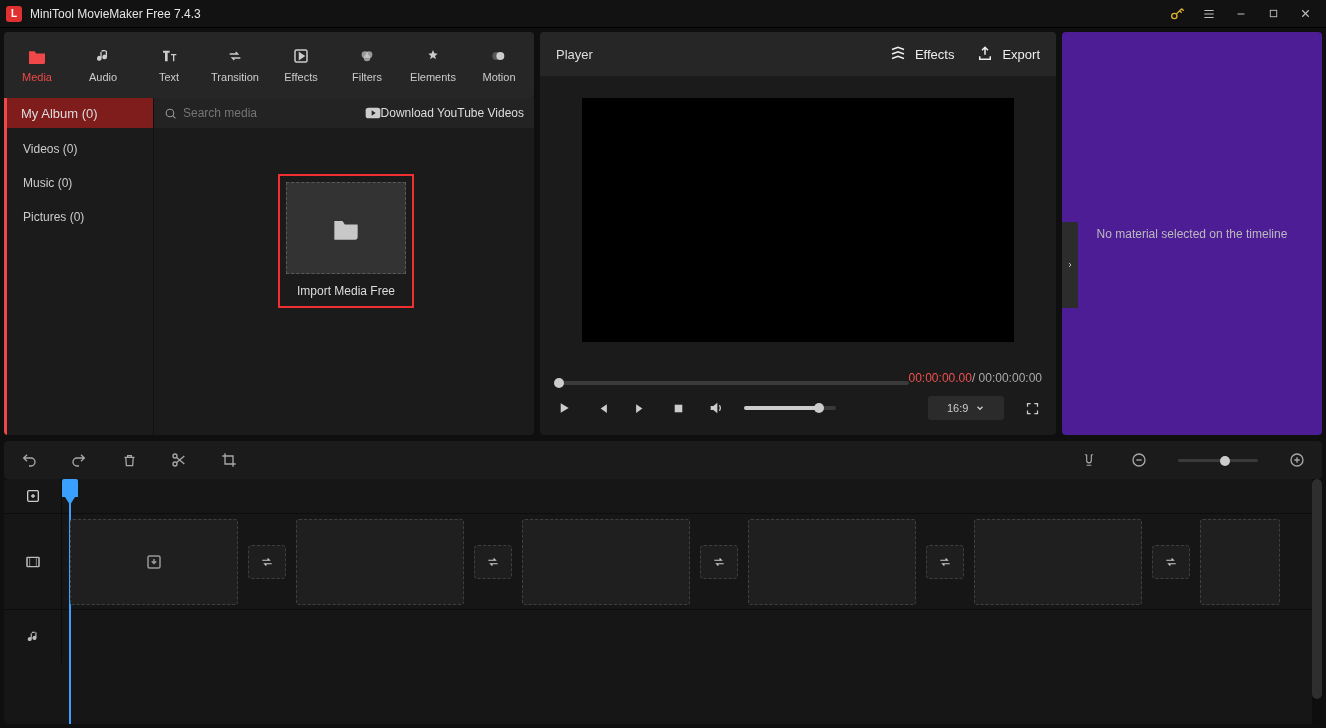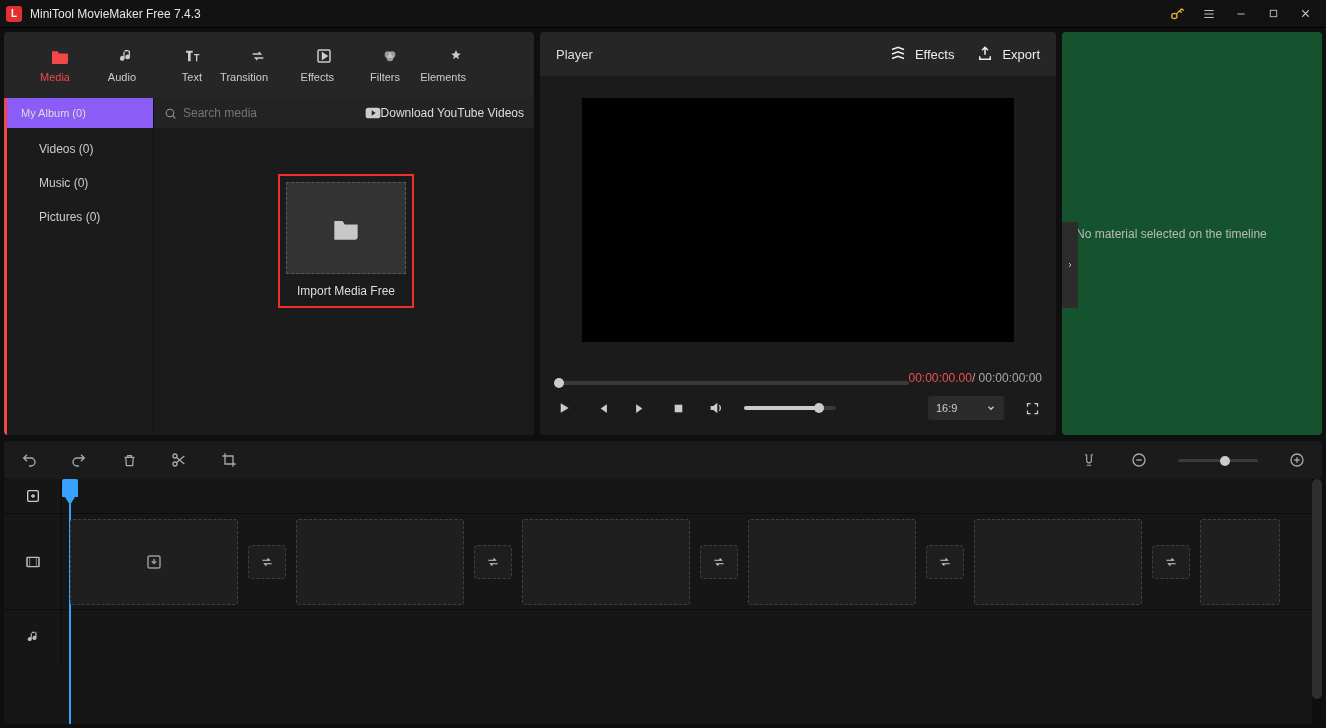--- a/index.html
+++ b/index.html
@@ -14,28 +14,28 @@
 .titlebar-right{display:flex;align-items:center;gap:2px}
 .tb-btn{width:30px;height:28px;display:flex;align-items:center;justify-content:center;color:#bfbfbf;font-size:14px}
 .key-icon{color:#e0b030}
 
 
 .top-row{display:flex;height:407px;padding:4px 4px 0 4px;gap:6px}
 
 
 .left-area{width:530px;display:flex;flex-direction:column;background:#1b1b1b;border-radius:4px;overflow:hidden}
 .toolbar{height:66px;background:#262626;display:flex;align-items:stretch;border-radius:4px;overflow:hidden}
-.tool-item{flex:0 0 auto;width:66px;display:flex;flex-direction:column;align-items:flex-end;justify-content:center;gap:6px;color:#ccc;font-size:11px}
+.tool-item{flex:0 0 auto;width:66px;display:flex;flex-direction:column;align-items:center;justify-content:center;gap:6px;color:#ccc;font-size:11px}
 .tool-item.sel{color:#f04848}
 .tool-item .ico{width:20px;height:18px;display:flex;align-items:center;justify-content:center}
 
 .left-body{flex:1;display:flex}
 .sidebar{width:150px;background:#1b1b1b;border-right:1px solid #111;border-left:3px solid #f04848}
-.sidebar-top{height:30px;background:#8b5cf6;display:flex;align-items:center;padding:0 14px;font-size:11px;color:#ddd}
-.sidebar-list{padding:4px 16px}
+.sidebar-top{height:30px;background:#7f1d1d;display:flex;align-items:center;padding:0 14px;font-size:13px;color:#ddd}
+.sidebar-list{padding:4px 0}
 .sidebar-item{height:34px;display:flex;align-items:center;padding:0 16px;font-size:12px;color:#ccc}
 
 .media-panel{flex:1;display:flex;flex-direction:column;background:#1b1b1b}
 .media-bar{height:30px;background:#232323;display:flex;align-items:center;padding:0 10px;justify-content:space-between;font-size:12px;color:#bbb}
 .search-wrap{display:flex;align-items:center;gap:6px}
 .search-input{background:transparent;border:none;color:#ccc;font-size:12px;outline:none;width:130px}
 .yt-link{display:flex;align-items:center;color:#ddd}
 .media-main{flex:1;display:flex;align-items:flex-start;justify-content:flex-start;padding:46px 0 0 124px}
 .import-box{width:136px;border:2px solid #f03030}
 .import-inner{height:92px;border:1px dashed #5a5a5a;margin:6px;display:flex;align-items:center;justify-content:center;background:#333}
@@ -53,24 +53,24 @@
 .seek-track{flex:1;height:4px;background:#3a3a3a;border-radius:2px;position:relative}
 .seek-dot{width:10px;height:10px;background:#ccc;border-radius:5px;position:absolute;left:0;top:-3px}
 .time-cur{color:#f05050;font-size:12px}
 .time-dur{color:#aaa;font-size:12px}
 .ctrl-row{display:flex;align-items:center;gap:18px;height:34px;margin-top:6px}
 .ctrl-row .spacer{flex:1}
 .pbtn{width:20px;height:20px;display:flex;align-items:center;justify-content:center;color:#ccc}
 .vol-track{width:92px;height:4px;background:#3a3a3a;border-radius:2px;position:relative}
 .vol-fill{position:absolute;left:0;top:0;height:4px;width:80%;background:#ccc;border-radius:2px}
 .vol-dot{width:10px;height:10px;background:#ccc;border-radius:5px;position:absolute;left:76%;top:-3px}
-.aspect{width:76px;height:24px;background:#2b2b2b;border-radius:3px;display:flex;align-items:center;justify-content:space-between;padding:0 8px;font-size:11px;color:#ccc}
-
-
-.props-area{width:260px;background:#14532d;border-radius:4px;position:relative;display:flex;align-items:center;}
+.aspect{width:76px;height:24px;background:#2b2b2b;border-radius:3px;display:flex;align-items:center;justify-content:space-between;padding:0 19px;font-size:11px;color:#ccc}
+
+
+.props-area{width:260px;background:#4c1d95;border-radius:4px;position:relative;display:flex;align-items:center;justify-content:center}
 .props-text{font-size:12px;color:#bbb;text-align:center;padding:0 14px}
 .props-collapse{position:absolute;left:0;top:190px;width:16px;height:86px;background:#2c2c2c;display:flex;align-items:center;justify-content:center;color:#bbb}
 
 
 .tl-toolbar{height:38px;background:#1b1b1b;margin:6px 4px 0 4px;border-radius:4px;display:flex;align-items:center;padding:0 14px;gap:28px}
 .tl-toolbar .spacer{flex:1}
 .tl-btn{width:22px;height:22px;display:flex;align-items:center;justify-content:center;color:#a8a8a8}
 .zoom-track{width:80px;height:3px;background:#3a3a3a;border-radius:2px;position:relative}
 .zoom-dot{width:10px;height:10px;background:#ccc;border-radius:5px;position:absolute;left:52%;top:-3px}
 
@@ -185,20 +185,29 @@
         </span>
         <span>Filters</span>
       </div>
       <div class="tool-item">
         <span class="ico">
           <svg width="16" height="16" viewBox="0 0 24 24" fill="currentColor">
               <path d="M12 3l2 5 5 .5-4 3.5 1.5 5L12 14l-4.5 3 1.5-5-4-3.5 5-.5z"></path>
             </svg>
         </span>
         <span>Elements</span>
+      </div>
+      <div class="tool-item">
+        <span class="ico">
+          <svg width="16" height="16" viewBox="0 0 24 24" fill="currentColor">
+              <circle cx="14" cy="12" r="6"></circle>
+              <circle cx="8" cy="12" r="6" opacity="0.3"></circle>
+            </svg>
+        </span>
+        <span>Motion</span>
       </div>
     </div>
 
     <div class="left-body">
       <div class="sidebar">
         <div class="sidebar-top">My Album (0)</div>
         <div class="sidebar-list">
           <div class="sidebar-item">Videos (0)</div>
           <div class="sidebar-item">Music (0)</div>
           <div class="sidebar-item">Pictures (0)</div>

